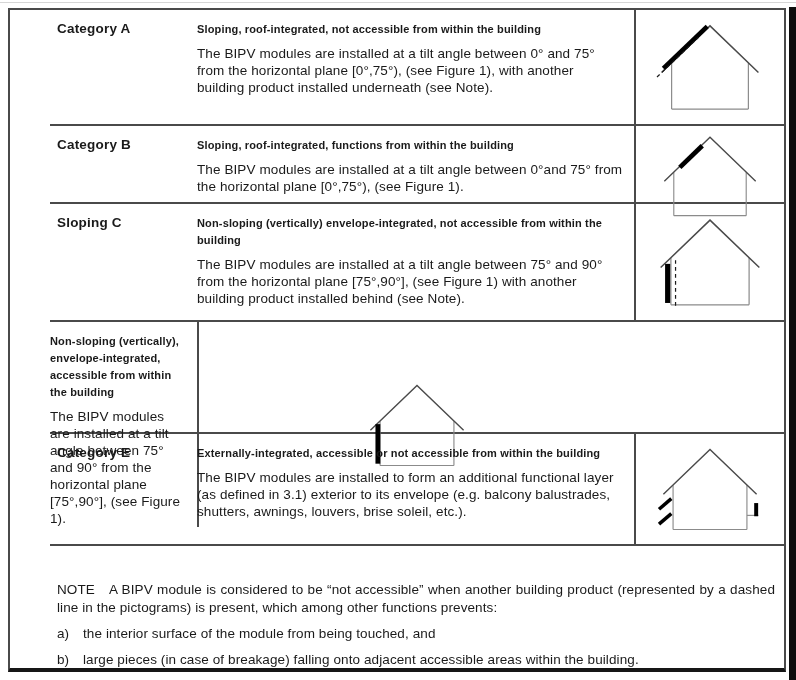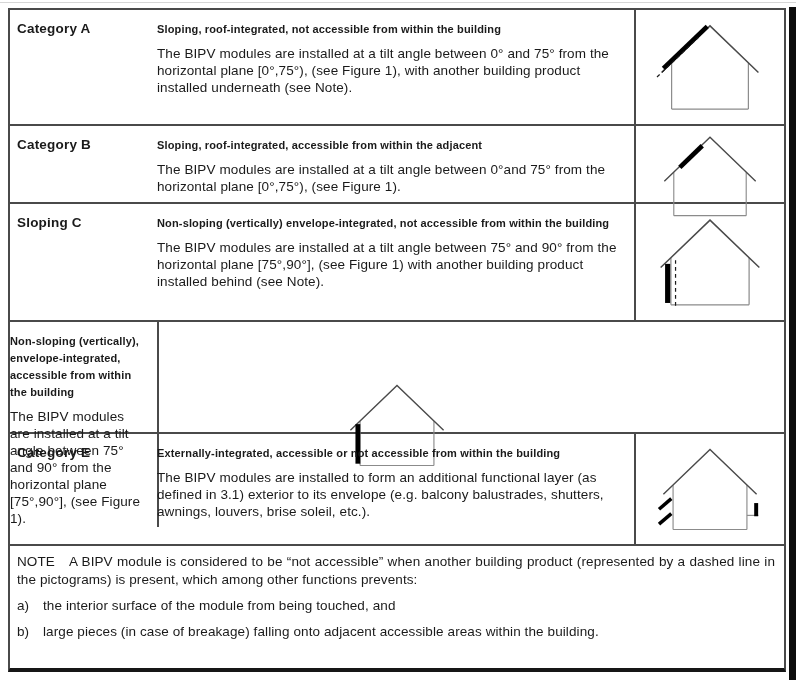--- a/index.html
+++ b/index.html
@@ -9,29 +9,29 @@
     color:#1a1a1a;overflow:hidden;
     -webkit-font-smoothing:antialiased;
   }
   .scan-top-line{position:absolute;left:0;top:2px;width:100%;height:1px;background:#d6d6d6;}
   .scan-band{position:absolute;right:0;top:7px;width:7px;height:673px;background:#0d0d0d;}
 
   .doc-table{
     position:absolute;left:8px;top:8px;width:778px;height:664px;
     box-sizing:border-box;background:#fff;
     border:2px solid #4a4a4a;border-bottom:4px solid #161616;
-    display:flex;flex-direction:column;
+    display:flex;flex-direction:column;padding-left:40px;
   }
   .cat-row{
     display:grid;grid-template-columns:147px 1fr 150px;
     box-sizing:border-box;border-bottom:2px solid #4a4a4a;
   }
   .row-a{height:116px}.row-b{height:78px}.row-c{height:118px}
   .row-d{height:112px}.row-e{height:112px}
-  .note-row{flex:1;box-sizing:border-box;padding:7px 9px 0 7px;}
+  .note-row{flex:1;box-sizing:border-box;padding:7px 9px 0 7px;margin-top:28px;}
 
   .cell-cat{
     padding:11px 0 0 7px;font-weight:bold;font-size:13.5px;letter-spacing:.2px;
   }
   .cell-text{padding:11px 10px 0 0;}
   .row-title{
     font-weight:bold;font-size:11px;line-height:17px;letter-spacing:.15px;
     margin:0 0 7px 0;
   }
   .row-desc{
@@ -73,21 +73,21 @@
         <path class="house-roof" d="M22 64 L75 13 L128 64"></path>
         <line class="pv-module" stroke-width="5" x1="24" y1="59.5" x2="72" y2="13.5"></line>
         <line class="pv-dashed" x1="17" y1="69" x2="62" y2="26"></line>
       </svg>
     </div>
   </div>
 
   <div class="cat-row row-b">
     <div class="cell-cat">Category B</div>
     <div class="cell-text">
-      <p class="row-title">Sloping, roof-integrated, accessible from within the adjacent</p>
+      <p class="row-title">Sloping, roof-integrated, functions from within the building</p>
       <p class="row-desc">The BIPV modules are installed at a tilt angle between 0°and 75° from the horizontal plane  [0°,75°), (see Figure 1).</p>
     </div>
     <div class="cell-pic">
       <svg width="146" height="100" viewBox="0 0 150 116">
         <path class="house-wall" d="M33 53.6 V104 M117 53.6 V104 M33 104 H117"></path>
         <path class="house-roof" d="M22 64 L75 13 L128 64"></path>
         <line class="pv-module" stroke-width="5.5" x1="40" y1="48" x2="66" y2="23"></line>
       </svg>
     </div>
   </div>

